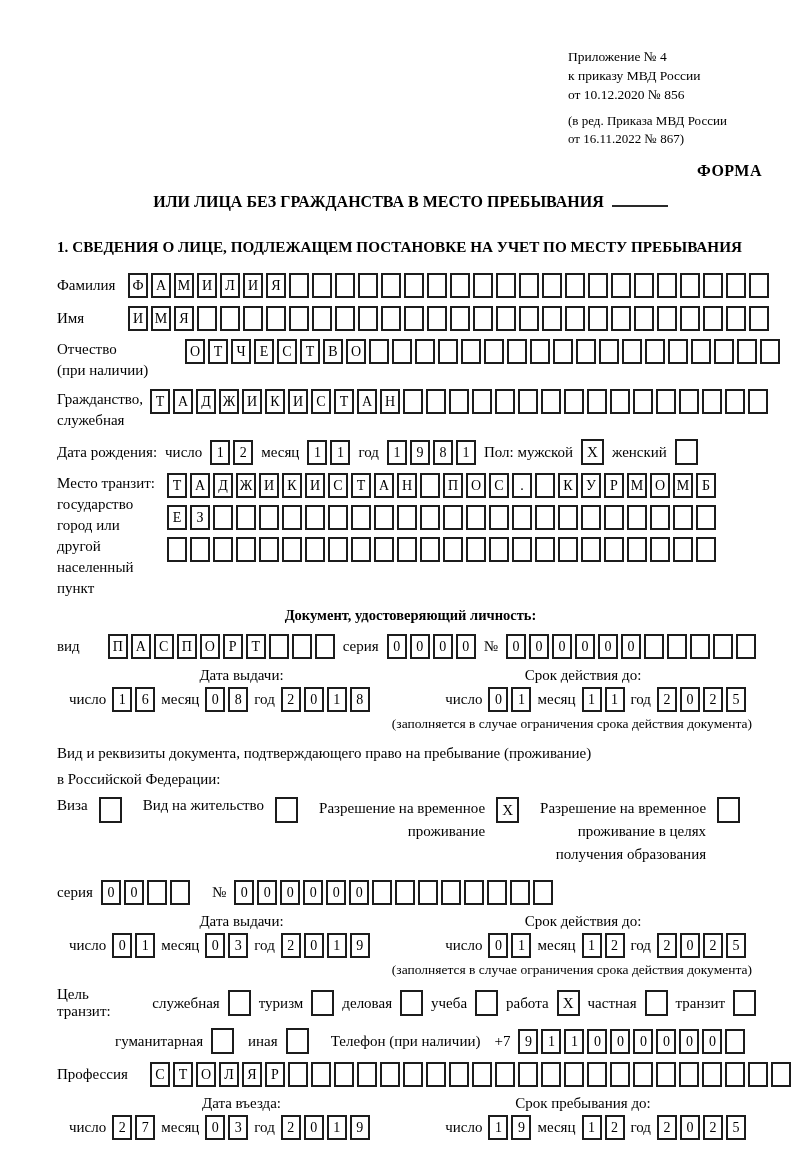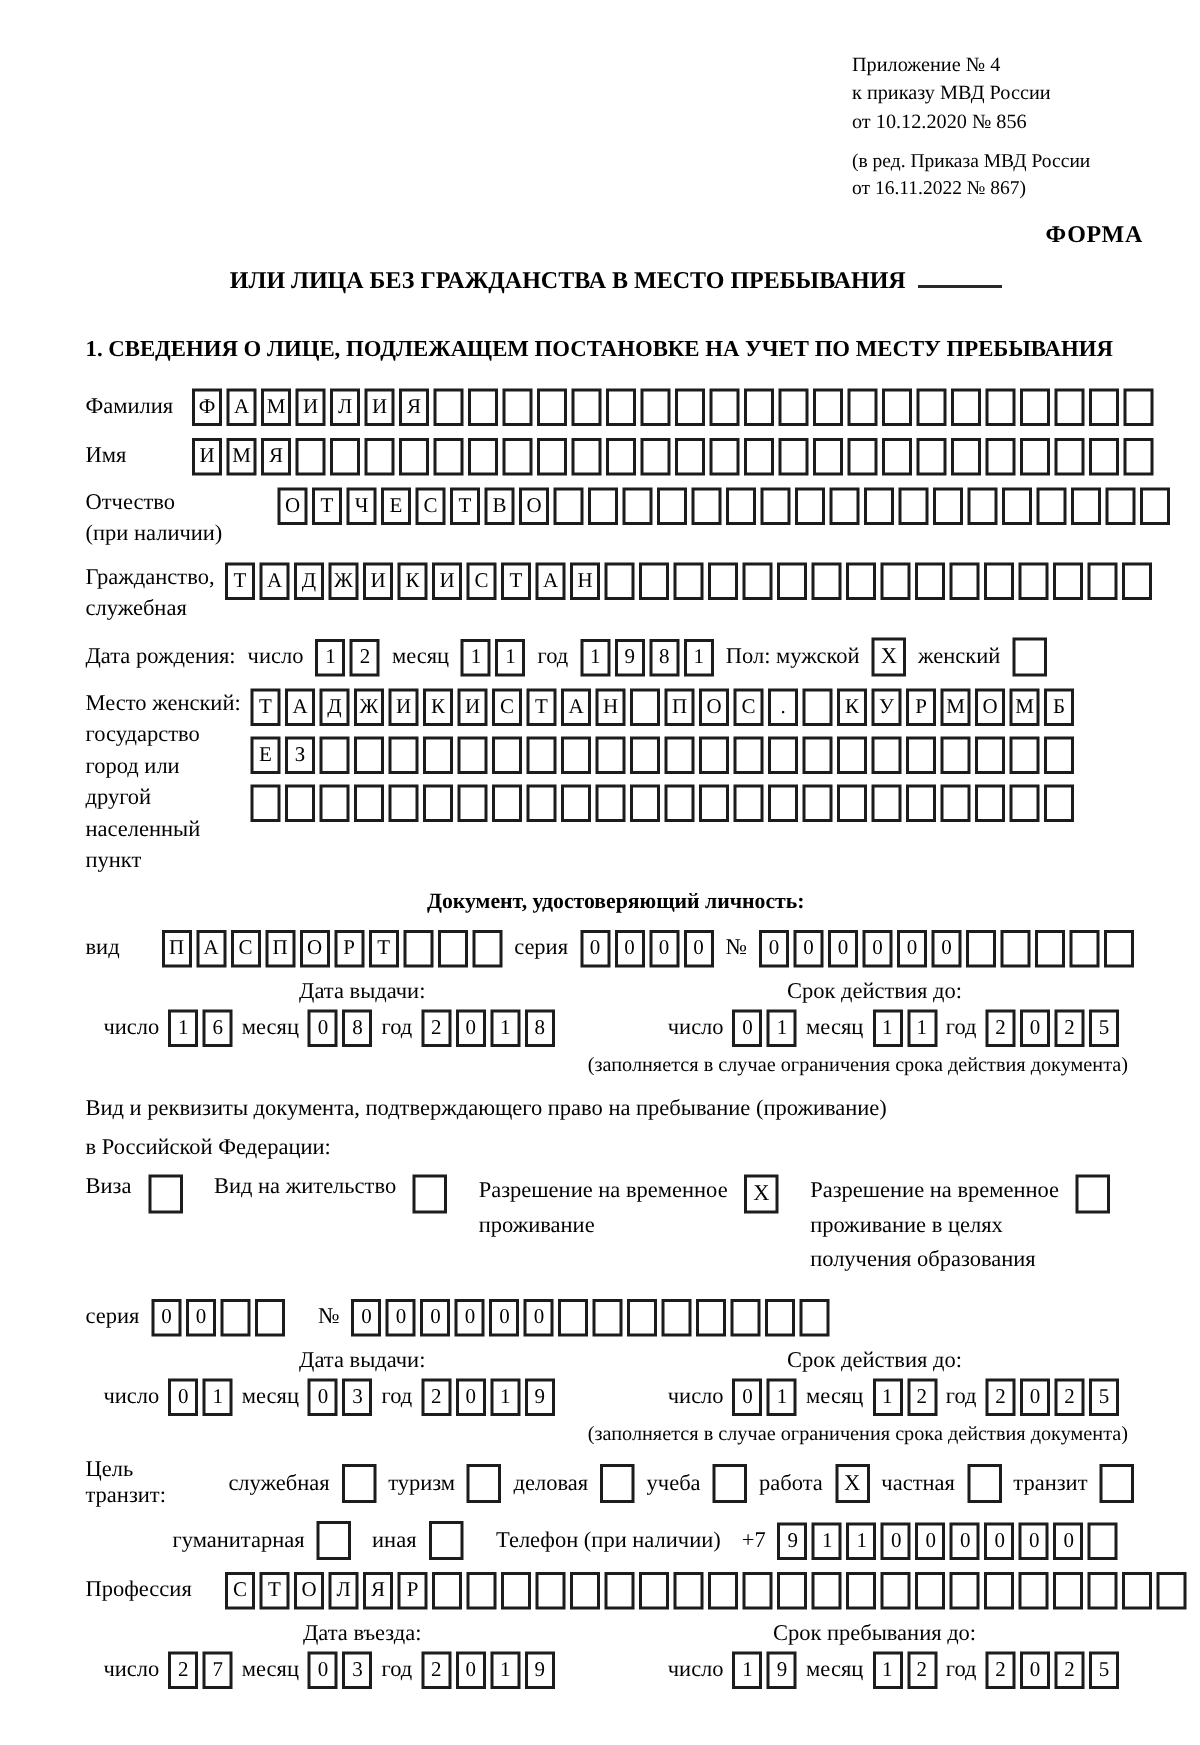--- a/index.html
+++ b/index.html
@@ -3,21 +3,21 @@
 <meta charset="utf-8">
 <style>
   * { box-sizing: border-box; }
   html,body { margin:0; padding:0; }
   body {
     width:800px; height:1163px; overflow:hidden;
     background:#ffffff; color:#000;
     font-family:"Liberation Serif","DejaVu Serif",serif;
     font-size:15px;
   }
-  .page { padding:34px 36px 0 57px; }
+  .page { padding:48px 36px 0 57px; }
 
   .hdr { width:196px; margin-left:auto; font-size:13.5px; line-height:1.4; }
   .hdr .sub { margin-top:7px; font-size:13px; }
   .forma { text-align:right; font-weight:bold; font-size:16px; margin:14px 2px 10px 0; letter-spacing:.5px; }
 
   .title { text-align:center; font-weight:bold; font-size:16px; line-height:1.5; }
   .title .blank { display:inline-block; width:56px; border-bottom:2px solid #2a2a2a; height:14px; margin-left:8px; }
 
   .sec { font-weight:bold; font-size:15.2px; margin:24px 0 17px; }
 
@@ -52,21 +52,21 @@
   .drow { display:flex; align-items:center; margin-top:3px; }
   .dg { display:flex; align-items:center; }
   .dg > * { margin-right:6px; }
   .dg1 { width:378px; }
   .dnote { text-align:right; font-size:13.5px; margin-top:4px; }
 
   .ptext { line-height:1.75; margin-top:2px; }
   .permit-row { display:flex; align-items:flex-start; margin:4px 0 14px; }
   .pitem { display:flex; align-items:flex-start; margin-right:21px; }
   .pitem > span:first-child { margin-right:11px; }
-  .pre { white-space:pre-line; text-align:left; line-height:1.55; }
+  .pre { white-space:pre-line; text-align:right; line-height:1.55; }
 
   .indent58 { margin-left:58px; }
   .ml14 { margin-left:6px; }
   .ml22 { margin-left:14px; }
 </style>
 </head>
 <body>
 
 <div class="page">
 
@@ -247,21 +247,21 @@
         <span class="cell">1</span>
       </span>
     <span>Пол: мужской</span>
     <span class="cb">X</span>
     <span>женский</span>
     <span class="cb"></span>
   </div>
 
   <div class="frow top">
     <div class="flabel w110">
-      <div>Место женский:</div>
+      <div>Место транзит:</div>
       <div>государство</div>
       <div>город или другой</div>
       <div>населенный пункт</div>
     </div>
     <div class="stack">
       <div class="cells">
           <span class="cell">Т</span>
           <span class="cell">А</span>
           <span class="cell">Д</span>
           <span class="cell">Ж</span>

